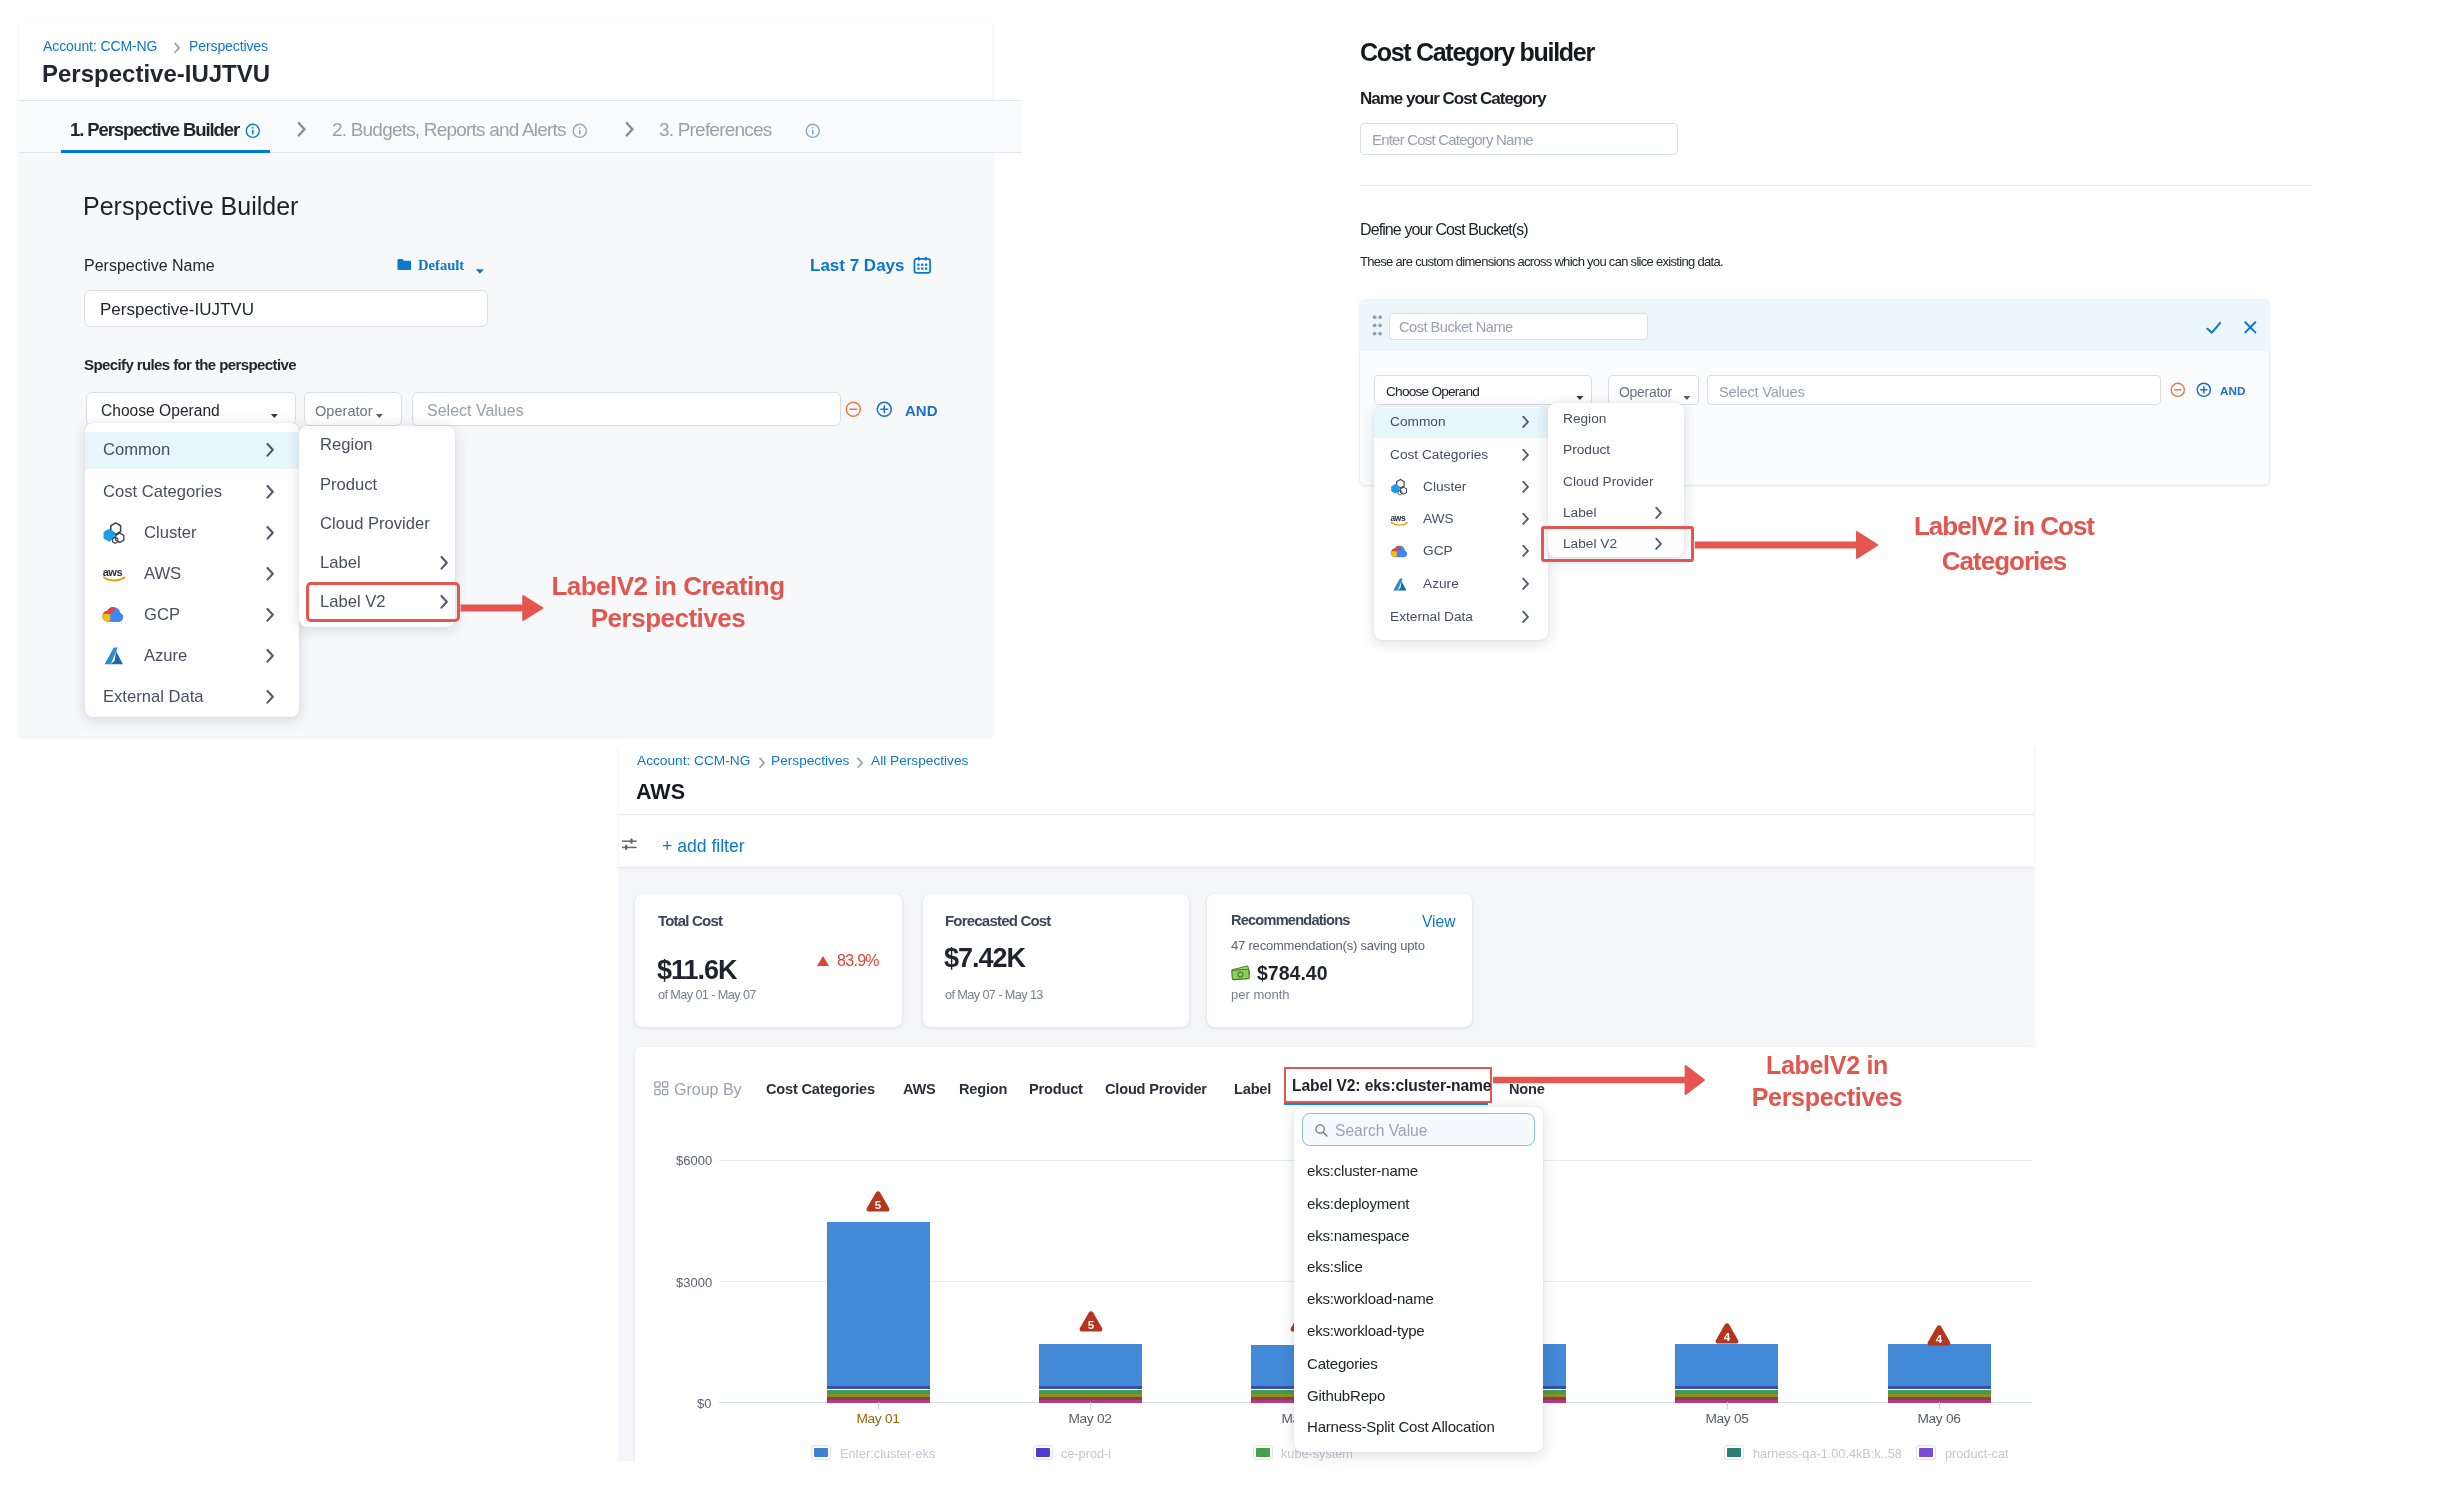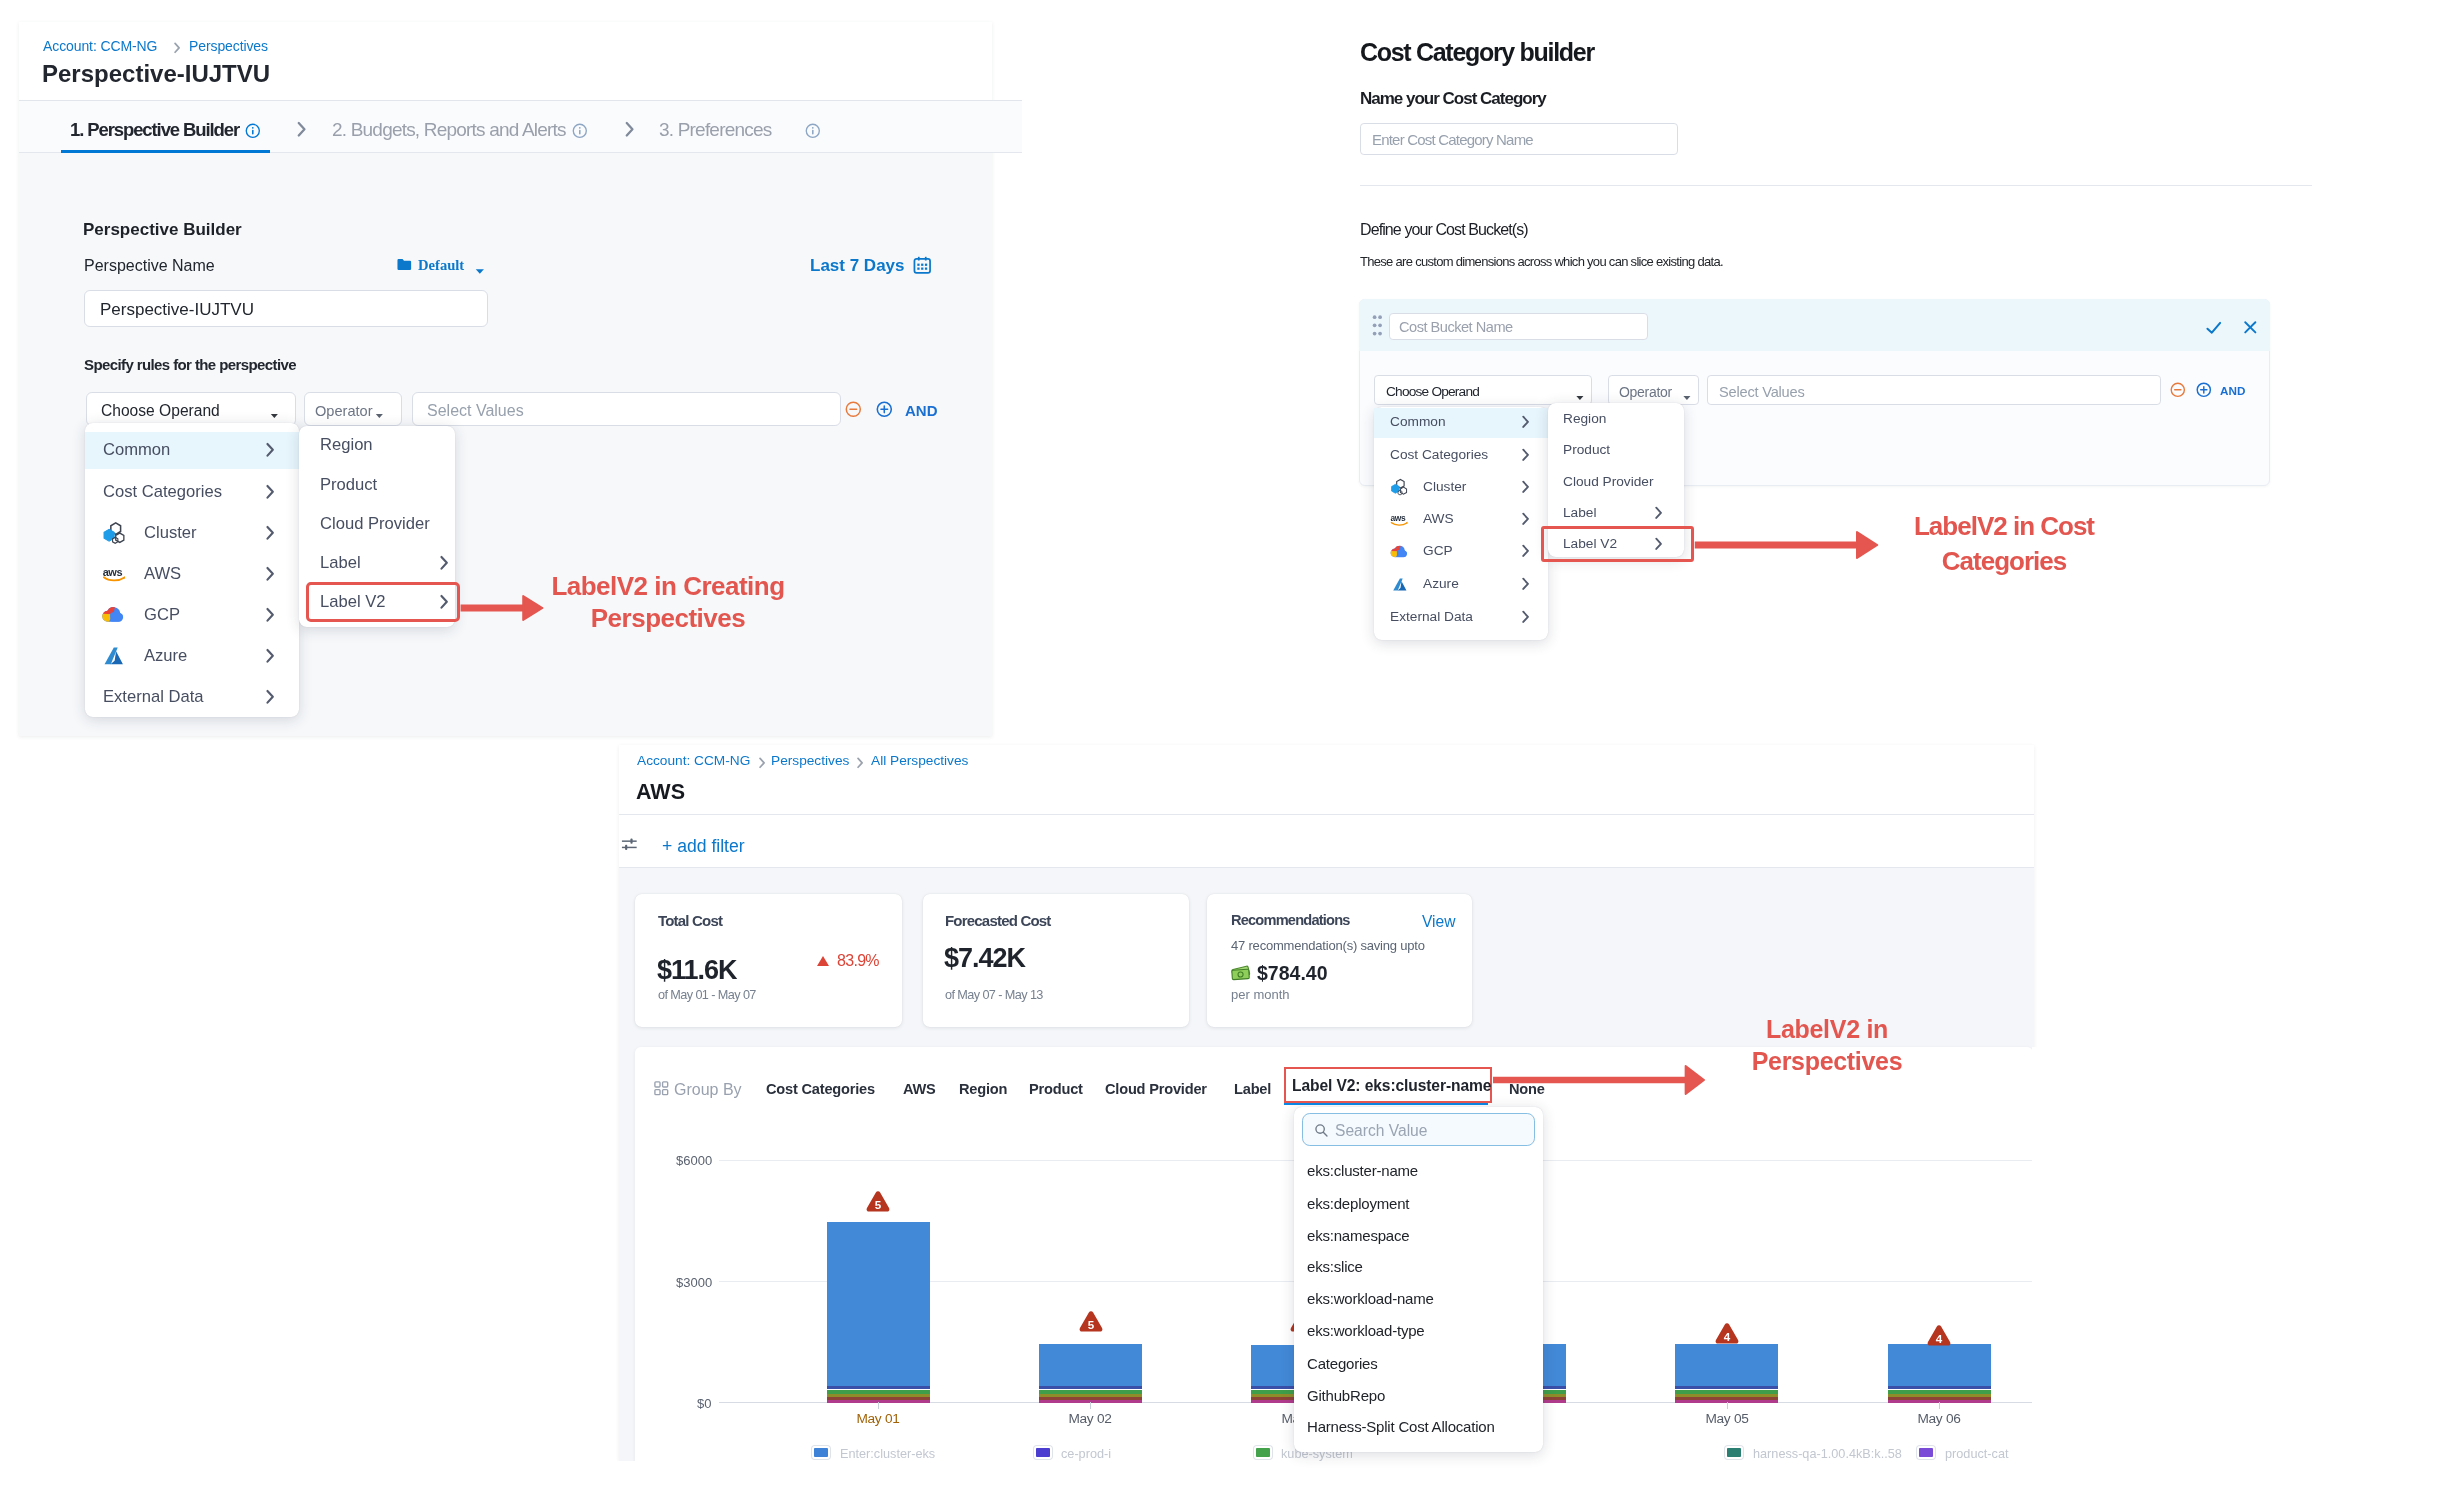--- a/index.html
+++ b/index.html
@@ -39,21 +39,21 @@
 <div class="ab" style="left:624px;top:121px"><svg width="10.7" height="16.6" viewBox="0 0 10 16">
 <polyline points="2.5,2 8,8 2.5,14" fill="none" stroke="#808a9a" stroke-width="2.2" stroke-linecap="round" stroke-linejoin="round"></polyline>
 </svg></div>
 <div class="tx" style="left:659px;top:119px;font-size:19px;color:#9aa0ab;letter-spacing:-0.8px;">3. Preferences</div>
 <div class="ab" style="left:805px;top:123px"><svg width="15.6" height="15.6" viewBox="0 0 16 16">
 <circle cx="8" cy="8" r="6.7" fill="none" stroke="#8da6c4" stroke-width="1.4"></circle>
 <circle cx="8" cy="4.9" r="0.9" fill="#8da6c4"></circle>
 <rect x="7.2" y="6.9" width="1.6" height="5.0" rx="0.8" fill="#8da6c4"></rect>
 </svg></div>
 <div class="ab" style="left:61px;top:150px;width:209px;height:2.9px;background:#0278d5"></div>
-<div class="tx" style="left:83px;top:192px;font-size:17px;color:#1e2228;font-weight:bold;margin-top:28px;">Perspective Builder</div>
+<div class="tx" style="left:83px;top:192px;font-size:25px;color:#1e2228;font-weight:normal;">Perspective Builder</div>
 <div class="tx" style="left:84px;top:257px;font-size:16px;color:#22262e;">Perspective Name</div>
 <div class="ab" style="left:396px;top:257px"><svg width="16.6" height="12.7" viewBox="0 0 16 13">
 <path d="M1 2.2 a1.2 1.2 0 0 1 1.2-1.2 h4 l1.5 1.8 h6.1 a1.2 1.2 0 0 1 1.2 1.2 v7 a1.2 1.2 0 0 1 -1.2 1.2 h-11.6 a1.2 1.2 0 0 1 -1.2 -1.2 z" fill="#0b78cb"></path>
 </svg></div>
 <div class="tx" style="left:418px;top:257px;font-size:14.6px;color:#0b78cb;font-weight:bold;font-family:Liberation Serif, serif;">Default</div>
 <div class="ab" style="left:474px;top:261px"><svg width="11.7" height="6.8" viewBox="0 0 12 8">
       <path d="M1.2 1.4 L6 6.8 L10.8 1.4 Z" fill="#0b78cb"></path>
     </svg></div>
 <div class="tx" style="left:810px;top:256px;font-size:17px;color:#0b78cb;font-weight:bold;">Last 7 Days</div>
 <div class="ab" style="left:913px;top:256px"><svg width="18.5" height="18.5" viewBox="0 0 18 18">
@@ -459,13 +459,13 @@
 <line x1="0" y1="14.5" x2="170" y2="14.5" stroke="#e4564f" stroke-width="7.5"></line>
 <path d="M168 1.0 L189 14.5 L168 28.0 Z" fill="#e4564f" stroke="#e4564f" stroke-width="2" stroke-linejoin="round"></path>
 </svg></div>
 <div class="ann" style="left:1887px;top:509px;width:234px;font-size:26px;line-height:35px;letter-spacing:-1px">LabelV2 in Cost<br>Categories</div>
 <div class="ab" style="left:1284px;top:1067px;width:208px;height:36px;border:2.9px solid #e4564f;background:#fff"></div>
 <div class="tx" style="left:1292px;top:1077px;font-size:15.6px;color:#20242c;font-weight:bold;letter-spacing:-0.1px;">Label V2: eks:cluster-name</div>
 <div class="ab" style="left:1492px;top:1065px"><svg width="214" height="30" viewBox="0 0 219 31">
 <line x1="0" y1="15.5" x2="201" y2="15.5" stroke="#e4564f" stroke-width="6.5"></line>
 <path d="M199 1.0 L218 15.5 L199 30.0 Z" fill="#e4564f" stroke="#e4564f" stroke-width="2" stroke-linejoin="round"></path>
 </svg></div>
-<div class="ann" style="left:1710px;top:1013px;width:234px;font-size:25px;line-height:32px;letter-spacing:-0.3px">LabelV2 in<br>Perspectives</div>
+<div class="ann" style="left:1710px;top:1049px;width:234px;font-size:25px;line-height:32px;letter-spacing:-0.3px">LabelV2 in<br>Perspectives</div>
 
 </body></html>

